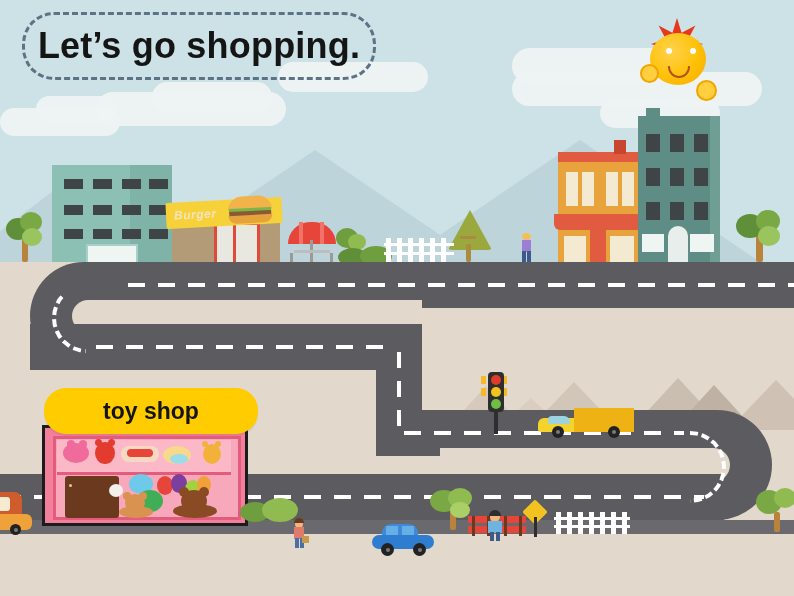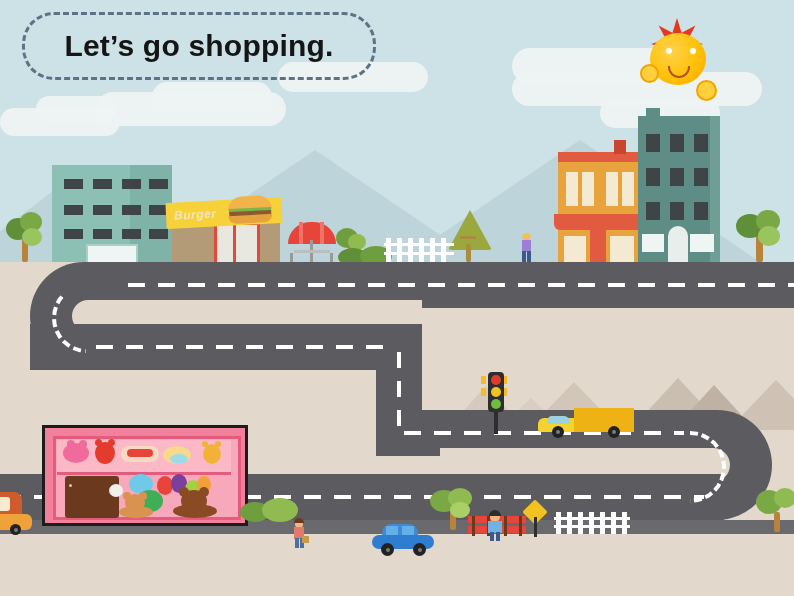--- a/index.html
+++ b/index.html
@@ -13,21 +13,21 @@
   
   .cloud{position:absolute;background:#eef3f3;border-radius:40px;opacity:.95;}
   .cloud:before,.cloud:after{content:"";position:absolute;background:#eef3f3;border-radius:50%;}
 
   
   .bgmt{position:absolute;width:0;height:0;border-style:solid;border-color:transparent;border-bottom-color:#bdd4da;}
 
   
   .title-box{position:absolute;left:22px;top:12px;width:348px;height:62px;
     border:3px dashed #5b7384;border-radius:32px;display:flex;align-items:center;justify-content:center;}
-  .title-box .t{font-size:30px;font-weight:bold;color:#151515;letter-spacing:.2px;white-space:nowrap;}
+  .title-box .t{font-size:36px;font-weight:bold;color:#151515;letter-spacing:.2px;white-space:nowrap;}
 
   
   .pill{position:absolute;background:#ffcc00;border-radius:22px;display:flex;align-items:center;justify-content:center;
         box-shadow:0 2px 0 rgba(0,0,0,.06);}
   .pill span{font-size:21px;font-weight:bold;color:#141414;white-space:nowrap;}
 
   
   .sun{position:absolute;left:634px;top:18px;width:86px;height:86px;}
   .sun .rays{position:absolute;inset:0;}
   .ray{position:absolute;left:50%;top:50%;width:0;height:0;border-left:8px solid transparent;
@@ -436,18 +436,21 @@
   <div class="person" style="left:292px;top:518px;width:14px;height:30px;">
     <div class="head" style="left:3px;top:2px;width:8px;height:8px;background:#f0b880;"></div>
     <div style="position:absolute;left:2px;top:0px;width:10px;height:5px;background:#6b3a1e;border-radius:5px 5px 0 0;"></div>
     <div class="body" style="left:2px;top:9px;width:10px;height:12px;background:#e07a6a;"></div>
     <div class="leg" style="left:3px;top:20px;width:4px;height:10px;background:#4a6fa5;"></div>
     <div class="leg" style="left:8px;top:20px;width:4px;height:10px;background:#4a6fa5;"></div>
     <div style="position:absolute;left:10px;top:18px;width:7px;height:7px;background:#c89a4a;"></div>
   </div>
 
 
+  <div class="pill" style="left:44px;top:388px;width:214px;height:46px;">
+    <span style="font-size:23px;">toy shop</span>
+  </div>
 
   <div class="title-box">
     <div class="t">Let’s go shopping.</div>
   </div>
 
 </div>
 
 </body></html>

